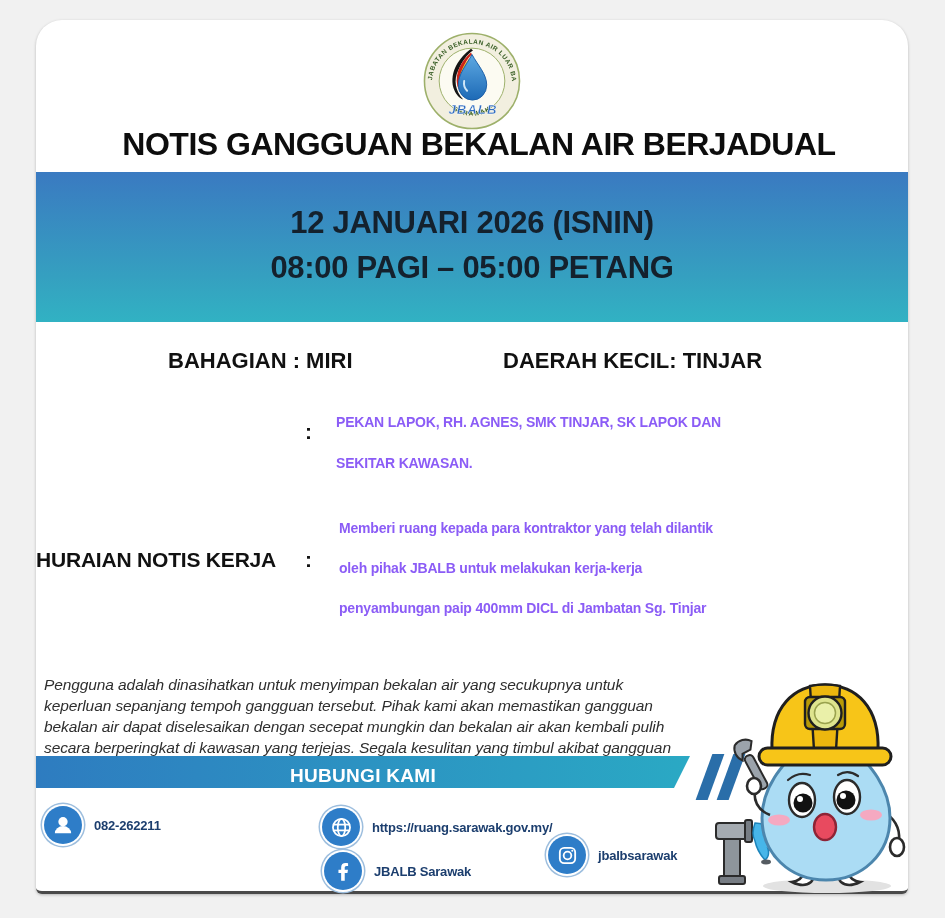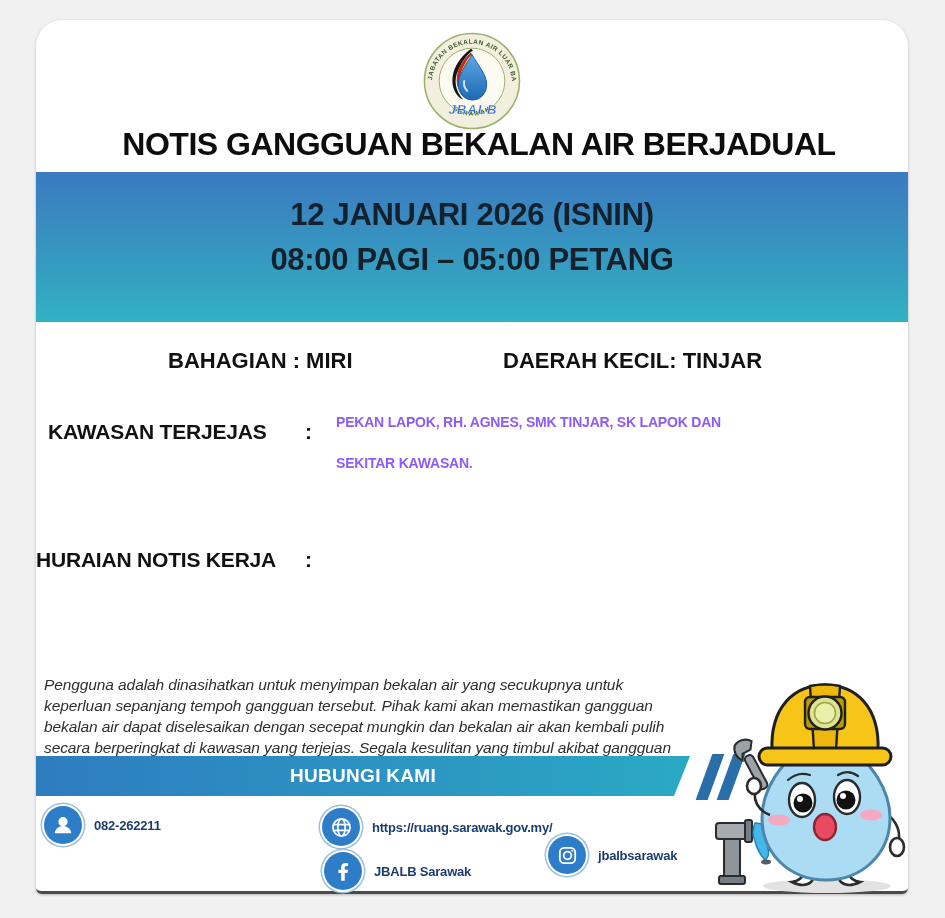--- a/index.html
+++ b/index.html
@@ -25,21 +25,21 @@
   .title{
     left:0;top:106px;width:100%;text-align:center;
     font-size:32px;font-weight:bold;color:#0d0d0d;letter-spacing:-0.5px;margin-left:7px;
   }
 
   
   .date-banner{
     left:0;top:152px;width:100%;height:150px;
     background:linear-gradient(180deg,#3a7ac1 0%,#35a0c0 70%,#31b2c3 100%);
     text-align:center;color:#14212d;font-weight:bold;
-    padding-top:20px;box-sizing:border-box;
+    padding-top:28px;box-sizing:border-box;
   }
   .date-banner .line{font-size:31px;line-height:45px;letter-spacing:-0.3px;}
 
   
   .row-region{top:328px;left:0;width:100%;height:30px;
     font-size:22px;font-weight:bold;color:#111;}
   .row-region .bahagian{position:absolute;left:132px;}
   .row-region .daerah{position:absolute;left:467px;}
 
   
@@ -58,21 +58,21 @@
 
   
   .advisory{
     left:8px;top:654px;width:636px;
     font-size:15.5px;font-style:italic;color:#2e2e2e;
     line-height:21px;letter-spacing:-0.1px;font-weight:500;
   }
 
   
   .contact-bar{
-    left:0;top:736px;width:654px;height:40px;
+    left:0;top:736px;width:654px;height:32px;
     background:linear-gradient(90deg,#2e7cc0 0%,#2aa9c4 100%);
     clip-path:polygon(0 0,100% 0,calc(100% - 16px) 100%,0 100%);
     text-align:center;line-height:40px;
     color:#ffffff;font-weight:bold;font-size:19px;letter-spacing:0.3px;
   }
   .stripe{
     position:absolute;top:734px;width:12px;height:46px;
     background:#2a6ea9;transform:skewX(-20deg);
   }
   .stripe.s1{left:668px;}
@@ -134,29 +134,33 @@
   <div class="date-banner">
     <div class="line">12 JANUARI 2026 (ISNIN)</div>
     <div class="line">08:00 PAGI – 05:00 PETANG</div>
   </div>
 
   <div class="row-region">
     <span class="bahagian">BAHAGIAN : MIRI</span>
     <span class="daerah">DAERAH KECIL: TINJAR</span>
   </div>
 
-  <div class="kv-label kawasan-label">KAWASAN TERJEJAS</div>
   <div class="kv-colon kawasan-colon">:</div>
   <div class="kawasan-value">
     <div class="kv-line">PEKAN LAPOK, RH. AGNES, SMK TINJAR, SK LAPOK DAN</div>
     <div class="kv-line">SEKITAR KAWASAN.</div>
   </div>
 
   <div class="kv-label huraian-label">HURAIAN NOTIS KERJA</div>
   <div class="kv-colon huraian-colon">:</div>
+  <div class="huraian-value">
+    <div class="kv-line">Memberi ruang kepada para kontraktor yang telah dilantik</div>
+    <div class="kv-line">oleh pihak JBALB untuk melakukan kerja-kerja</div>
+    <div class="kv-line">penyambungan paip 400mm DICL di Jambatan Sg. Tinjar</div>
+  </div>
 
   <div class="advisory">Pengguna adalah dinasihatkan untuk menyimpan bekalan air yang secukupnya untuk keperluan sepanjang tempoh gangguan tersebut. Pihak kami akan memastikan gangguan bekalan air dapat diselesaikan dengan secepat mungkin dan bekalan air akan kembali pulih secara berperingkat di kawasan yang terjejas. Segala kesulitan yang timbul akibat gangguan ini adalah sangat dikesali.</div>
 
   <div class="contact-bar">
     <span>HUBUNGI KAMI</span>
   </div>
   <i class="stripe s1"></i>
   <i class="stripe s2"></i>
 
   <div class="contact-item c-call">

